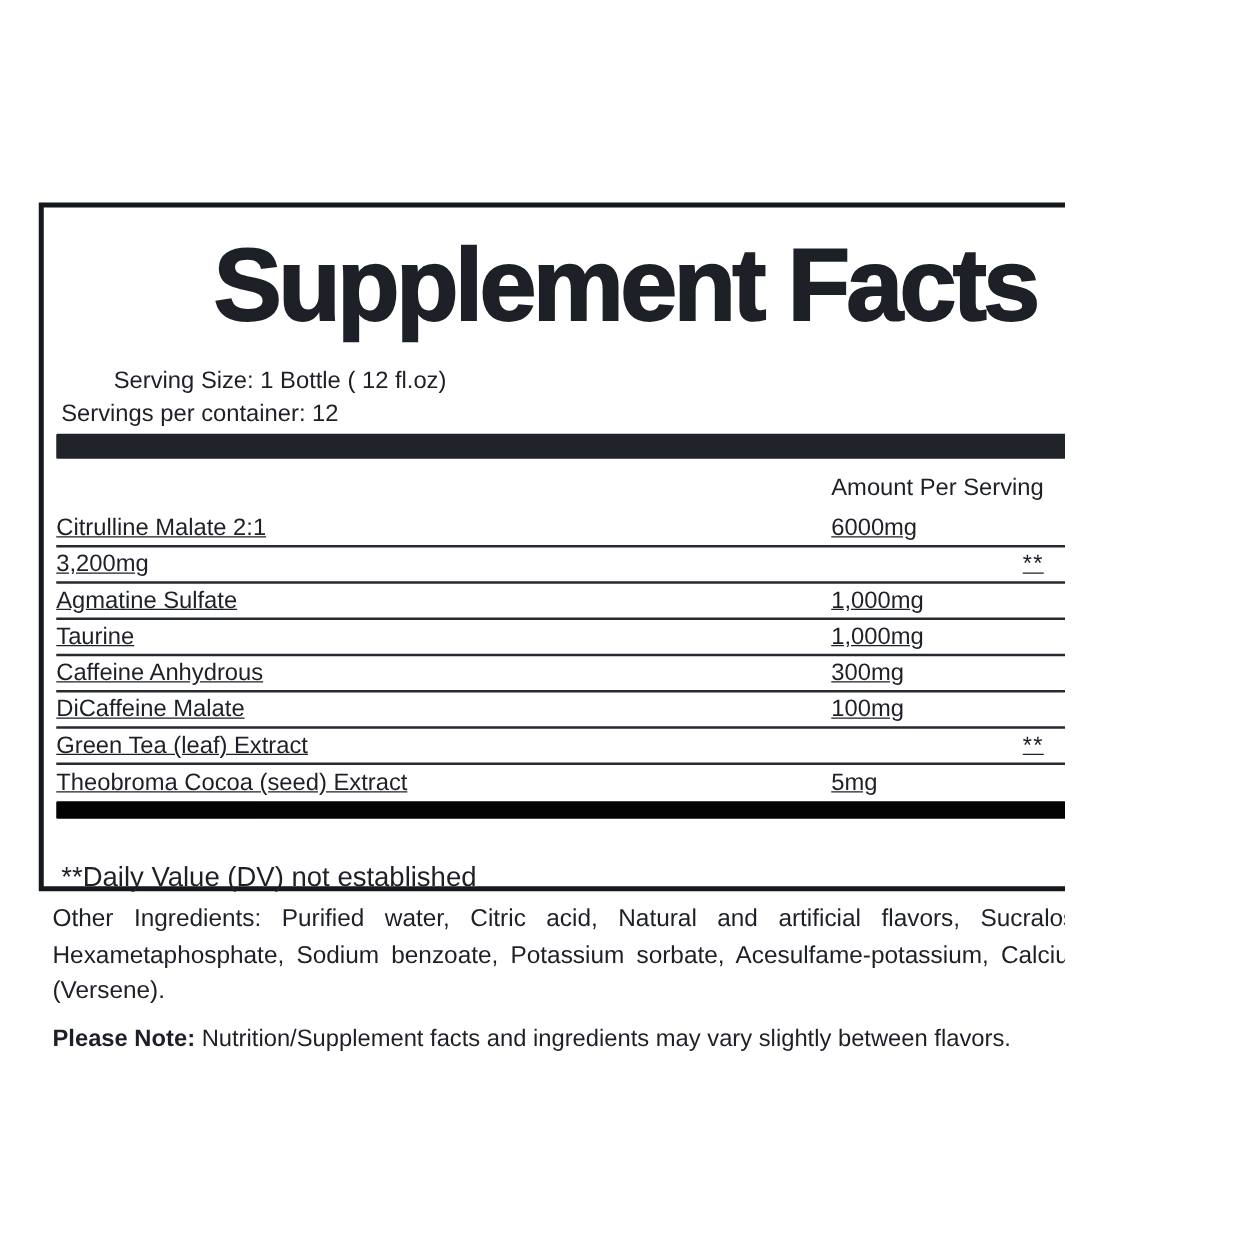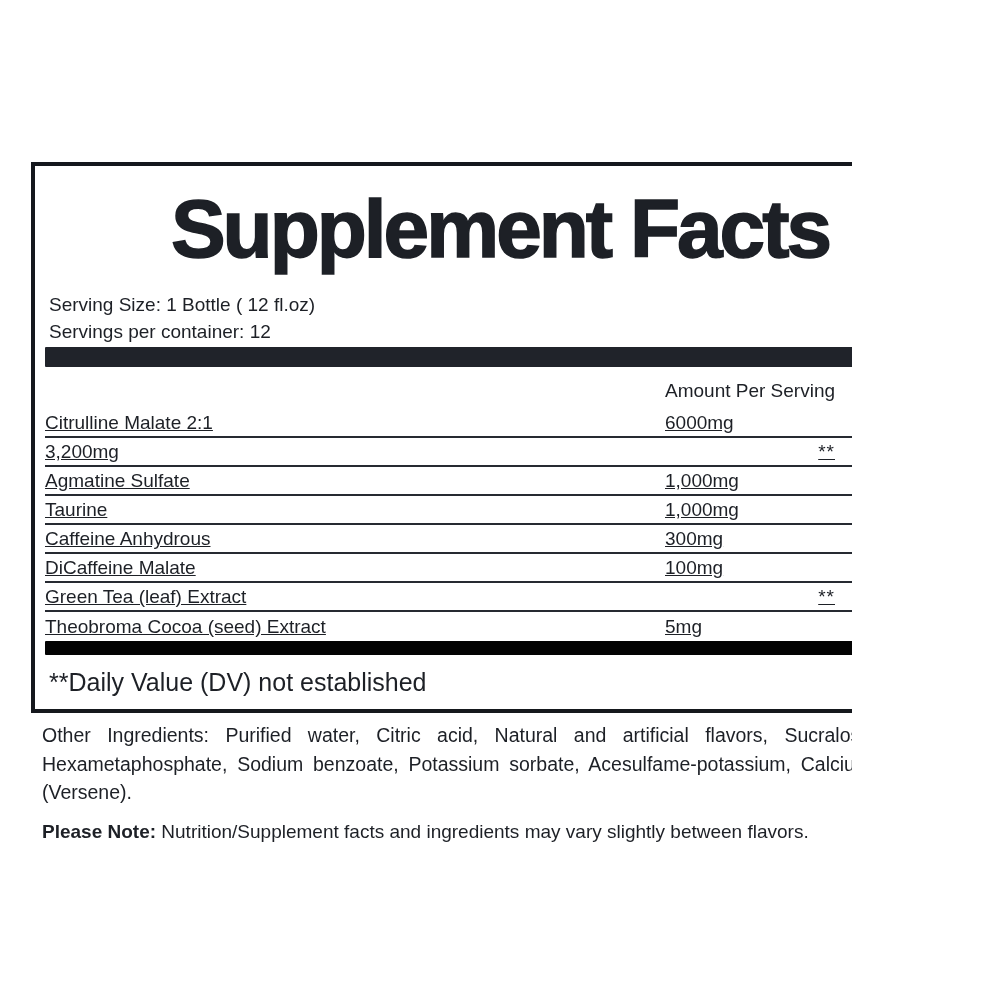--- a/index.html
+++ b/index.html
@@ -42,21 +42,21 @@
     letter-spacing: -3px;
     color: var(--ink, #1d2026);
     -webkit-text-stroke: 1.5px var(--ink, #1d2026);
     white-space: nowrap;
   }
   .serving-line {
     font-size: 19px;
     line-height: 27px;
     padding-left: 4px;
   }
-  .serving-line.first { margin-top: 20px; }
+  .serving-line.first { margin-top: 20px; margin-left: 42px; }
   .bar {
     width: 100%;
     border-radius: 1px;
   }
   .bar-top    { height: 20px; margin-top: 2px;  background: var(--bar-top, #20232a); }
   .bar-bottom { height: 14px; margin-top: 0;    background: var(--bar-bottom, #030303); }
   .grid-cols {
     display: grid;
     grid-template-columns: 1fr 170px 120px;
     align-items: end;
@@ -74,22 +74,22 @@
     font-size: 19px;
     line-height: 27px;
     border-bottom: 2px solid var(--row-divider, #262a31);
     text-decoration: underline;
   }
   .ingredient-row:last-child { border-bottom: none; }
   .cell-name   { text-align: left; white-space: nowrap; }
   .cell-amount { text-align: left; }
   .cell-dv     { text-align: right; letter-spacing: 1px; }
   .footnote {
-    margin-top: 14px;
-    font-size: 25px;
+    margin-top: 33px;
+    font-size: 22px;
     line-height: 27px;
     padding-left: 4px;
   }
   .other-ingredients {
     position: absolute;
     left: 42px;
     top: 721px;
     width: 917px;
     font-size: 19.5px;
     line-height: 28.5px;

